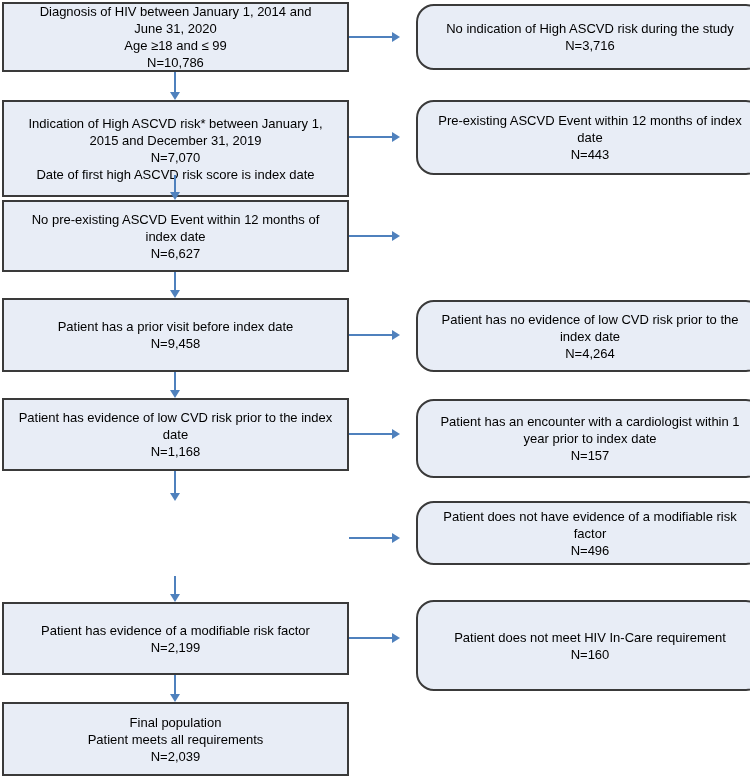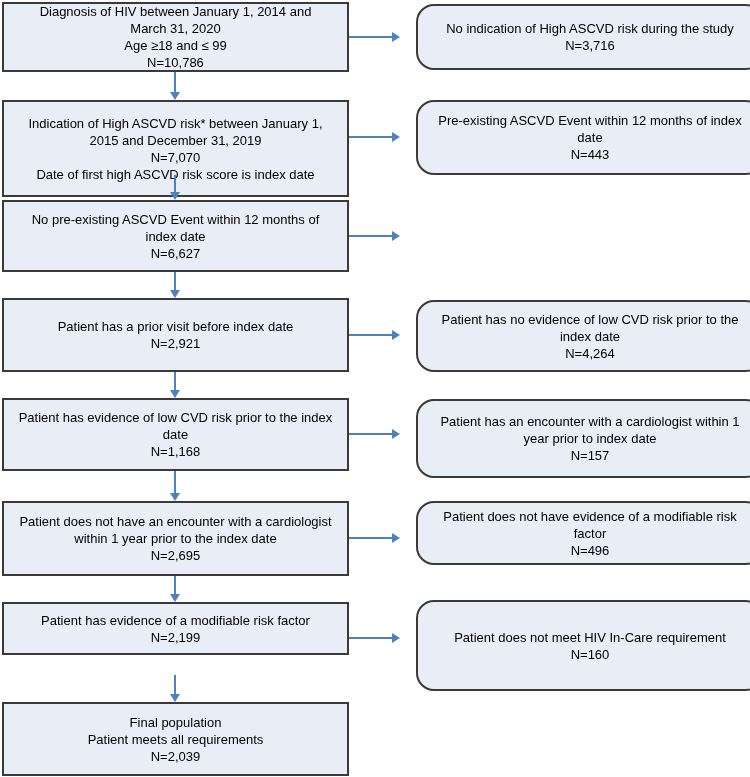--- a/index.html
+++ b/index.html
@@ -65,50 +65,45 @@
     border-left:8px solid var(--arrow);
   }
 </style>
 </head>
 <body>
 
 <div class="canvas">
 
   <div class="box left-box" style="top:2px;height:70px">
     <div class="box-text">Diagnosis of HIV between January 1, 2014 and
-March 31, 2020
+June 31, 2020
 Age ≥18 and ≤ 99
 N=10,786</div>
   </div>
   <div class="box left-box" style="top:100px;height:97px">
     <div class="box-text">Indication of High ASCVD risk* between January 1,
 2015 and December 31, 2019
 N=7,070
 Date of first high ASCVD risk score is index date</div>
   </div>
   <div class="box left-box" style="top:200px;height:72px">
     <div class="box-text">No pre-existing ASCVD Event within 12 months of
 index date
 N=6,627</div>
   </div>
   <div class="box left-box" style="top:298px;height:74px">
     <div class="box-text">Patient has a prior visit before index date
-N=2,921</div>
+N=9,458</div>
   </div>
   <div class="box left-box" style="top:398px;height:73px">
     <div class="box-text">Patient has evidence of low CVD risk prior to the index
 date
 N=1,168</div>
   </div>
-  <div class="box left-box" style="top:501px;height:75px">
-    <div class="box-text">Patient does not have an encounter with a cardiologist
-within 1 year prior to the index date
-N=2,695</div>
-  </div>
-  <div class="box left-box" style="top:602px;height:53px">
+  <div class="box left-box" style="top:602px;height:73px">
     <div class="box-text">Patient has evidence of a modifiable risk factor
 N=2,199</div>
   </div>
   <div class="box left-box" style="top:702px;height:74px">
     <div class="box-text">Final population
 Patient meets all requirements
 N=2,039</div>
   </div>
 
   <div class="box right-box" style="top:4px;height:66px">

